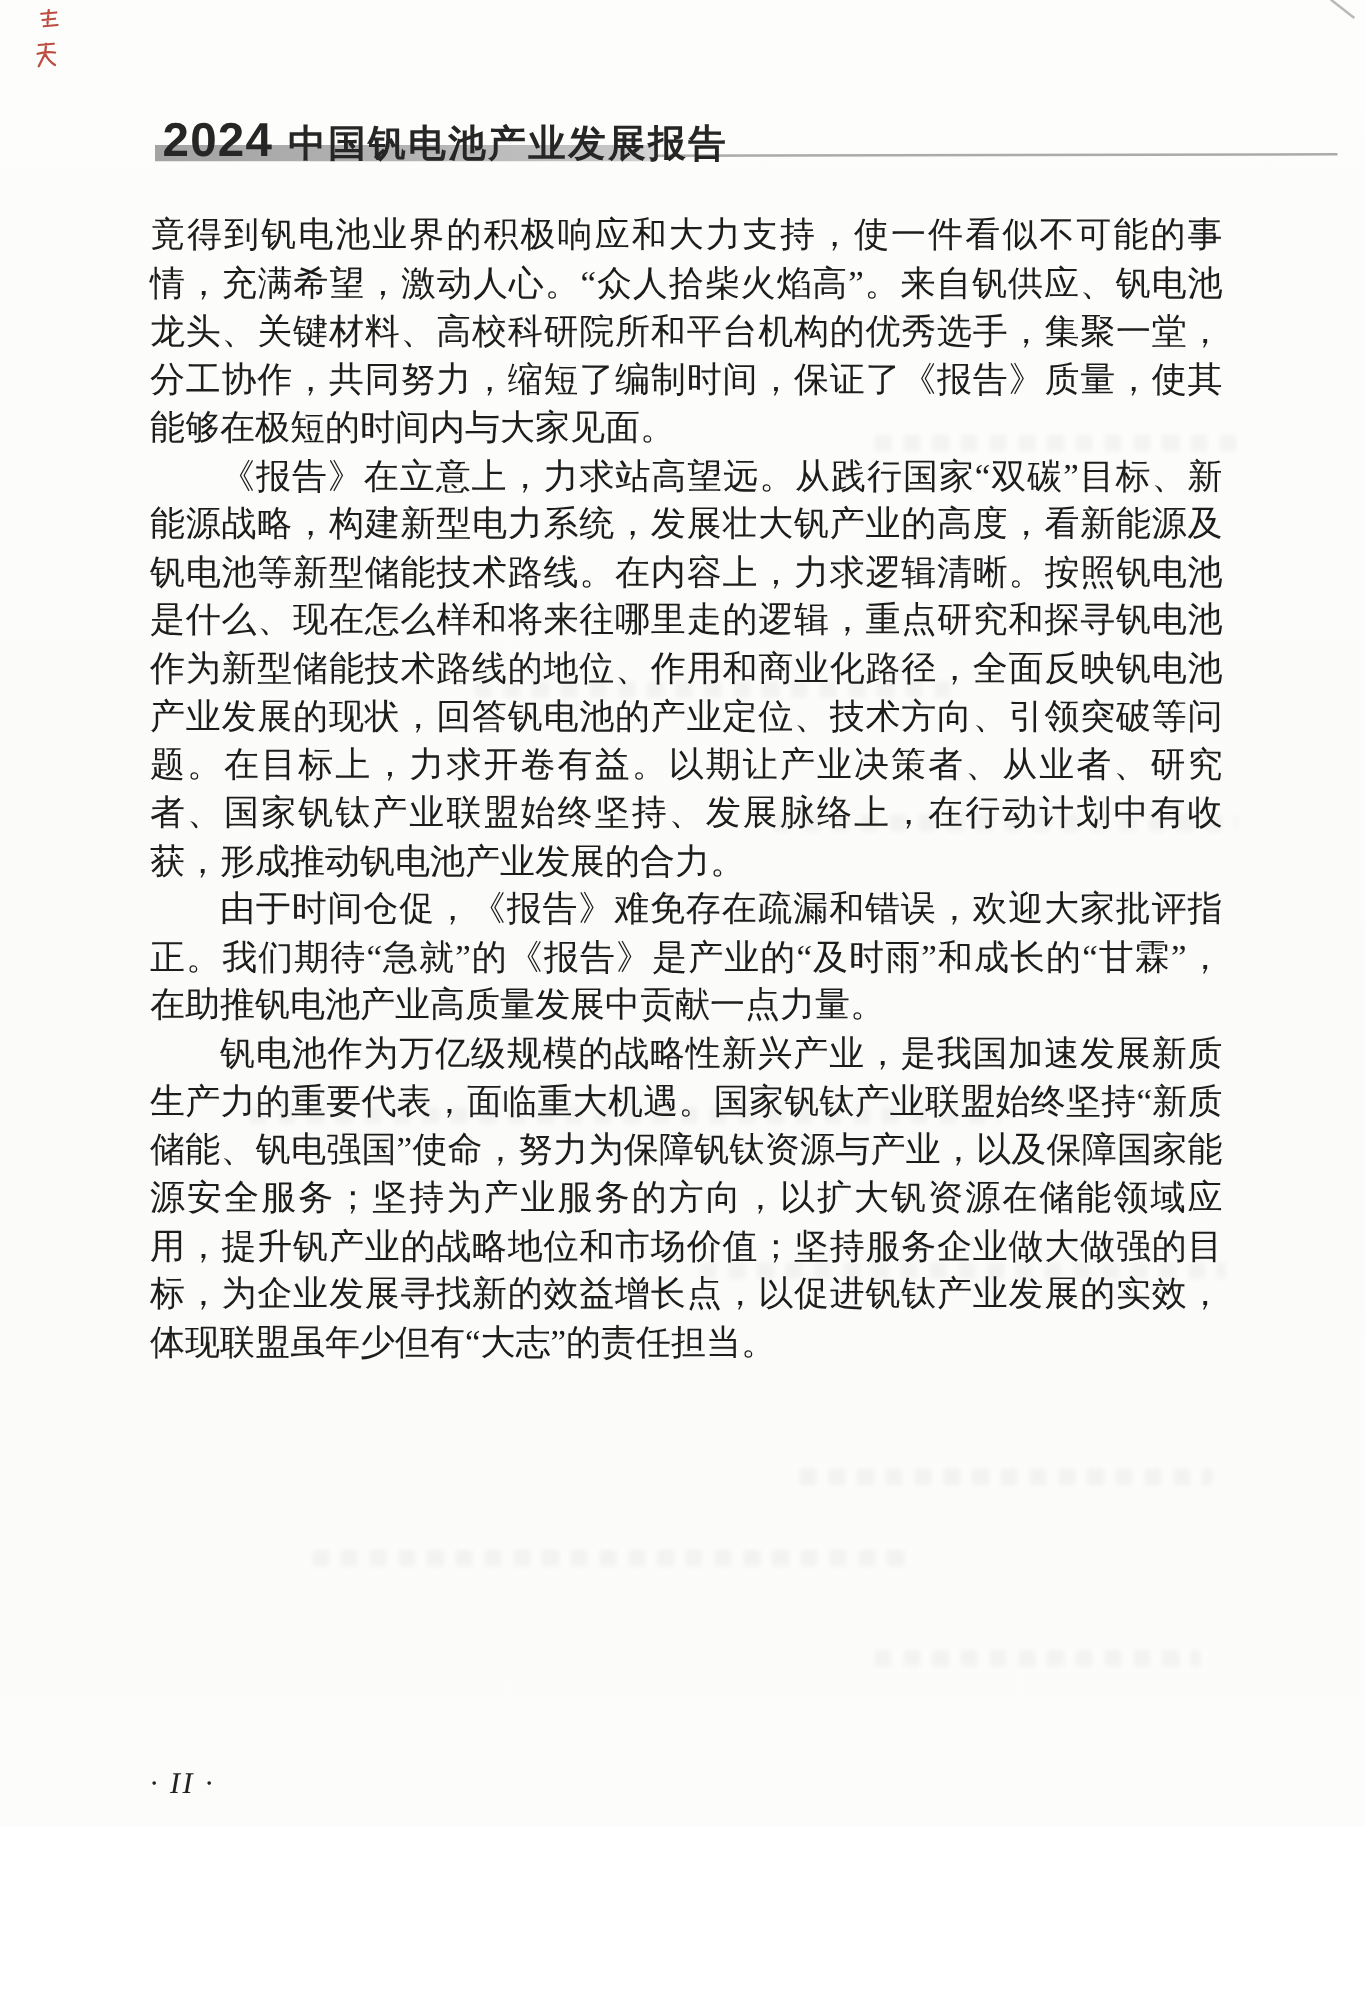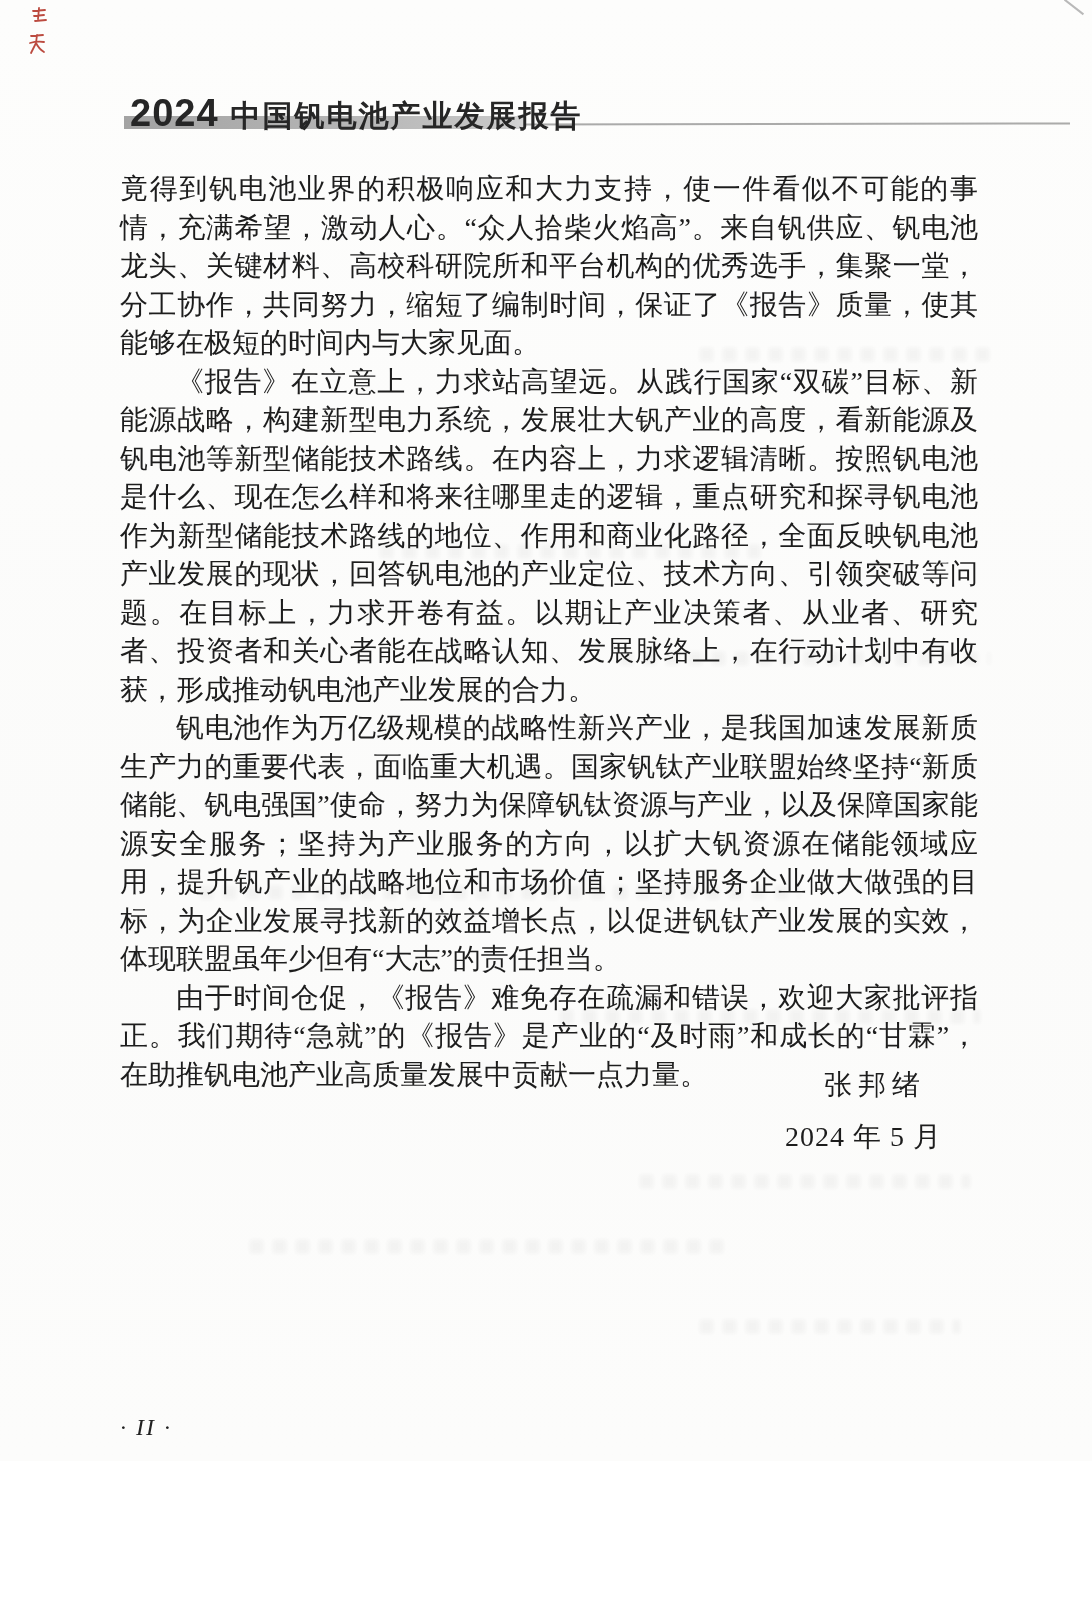--- a/index.html
+++ b/index.html
@@ -104,29 +104,25 @@
   <div class="header">
     <div class="title-line">
       <div class="header-bar"></div>
       <div class="header-rule"></div>
       <span class="title-text year">2024</span><span class="title-text cn">中国钒电池产业发展报告</span>
     </div>
   </div>
 
   <div class="content">
     <p class="no-indent">竟得到钒电池业界的积极响应和大力支持，使一件看似不可能的事情，充满希望，激动人心。“众人拾柴火焰高”。来自钒供应、钒电池龙头、关键材料、高校科研院所和平台机构的优秀选手，集聚一堂，分工协作，共同努力，缩短了编制时间，保证了《报告》质量，使其能够在极短的时间内与大家见面。</p>
-    <p>《报告》在立意上，力求站高望远。从践行国家“双碳”目标、新能源战略，构建新型电力系统，发展壮大钒产业的高度，看新能源及钒电池等新型储能技术路线。在内容上，力求逻辑清晰。按照钒电池是什么、现在怎么样和将来往哪里走的逻辑，重点研究和探寻钒电池作为新型储能技术路线的地位、作用和商业化路径，全面反映钒电池产业发展的现状，回答钒电池的产业定位、技术方向、引领突破等问题。在目标上，力求开卷有益。以期让产业决策者、从业者、研究者、投资者和关心者能在战略认知、发展脉络上，在行动计划中有收获，形成推动钒电池产业发展的合力。</p>
+    <p>《报告》在立意上，力求站高望远。从践行国家“双碳”目标、新能源战略，构建新型电力系统，发展壮大钒产业的高度，看新能源及钒电池等新型储能技术路线。在内容上，力求逻辑清晰。按照钒电池是什么、现在怎么样和将来往哪里走的逻辑，重点研究和探寻钒电池作为新型储能技术路线的地位、作用和商业化路径，全面反映钒电池产业发展的现状，回答钒电池的产业定位、技术方向、引领突破等问题。在目标上，力求开卷有益。以期让产业决策者、从业者、研究者、国家钒钛产业联盟始终坚持、发展脉络上，在行动计划中有收获，形成推动钒电池产业发展的合力。</p>
+    <p>由于时间仓促，《报告》难免存在疏漏和错误，欢迎大家批评指正。我们期待“急就”的《报告》是产业的“及时雨”和成长的“甘霖”，在助推钒电池产业高质量发展中贡献一点力量。</p>
     <p>钒电池作为万亿级规模的战略性新兴产业，是我国加速发展新质生产力的重要代表，面临重大机遇。国家钒钛产业联盟始终坚持“新质储能、钒电强国”使命，努力为保障钒钛资源与产业，以及保障国家能源安全服务；坚持为产业服务的方向，以扩大钒资源在储能领域应用，提升钒产业的战略地位和市场价值；坚持服务企业做大做强的目标，为企业发展寻找新的效益增长点，以促进钒钛产业发展的实效，体现联盟虽年少但有“大志”的责任担当。</p>
-    <p>由于时间仓促，《报告》难免存在疏漏和错误，欢迎大家批评指正。我们期待“急就”的《报告》是产业的“及时雨”和成长的“甘霖”，在助推钒电池产业高质量发展中贡献一点力量。</p>
   </div>
 
-  <div class="signature">
-    <div class="sig-name">张邦绪</div>
-    <div class="sig-date">2024 年 5 月</div>
-  </div>
 
   <div class="footer">· II ·</div>
 
   <div class="ghost" style="left:700px; top:348px;  width:290px;"></div>
   <div class="ghost" style="left:380px; top:545px;  width:380px;"></div>
   <div class="ghost" style="left:620px; top:652px;  width:370px;"></div>
   <div class="ghost" style="left:200px; top:886px;  width:600px;"></div>
   <div class="ghost" style="left:560px; top:1010px; width:420px;"></div>
   <div class="ghost" style="left:640px; top:1175px; width:330px;"></div>
   <div class="ghost" style="left:250px; top:1240px; width:480px;"></div>

